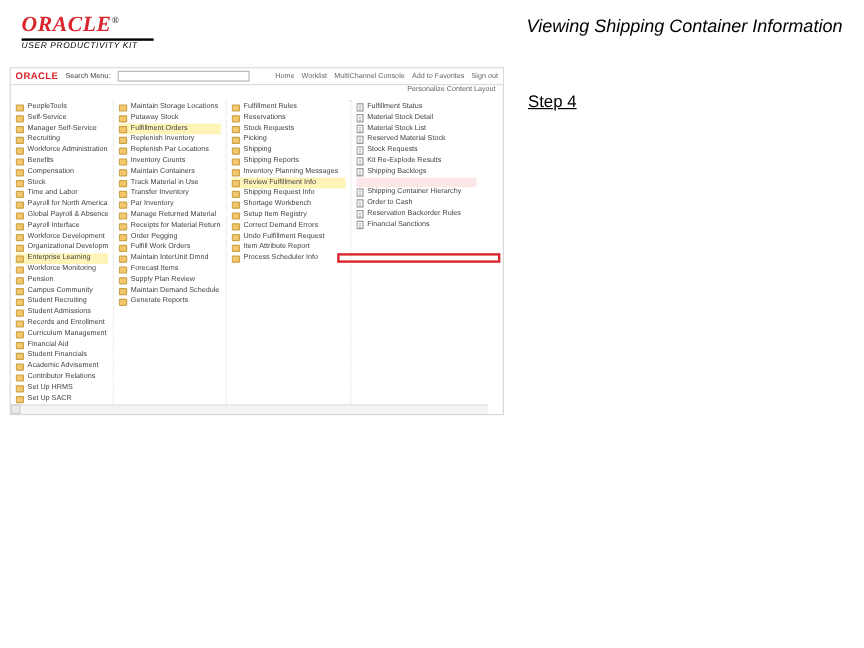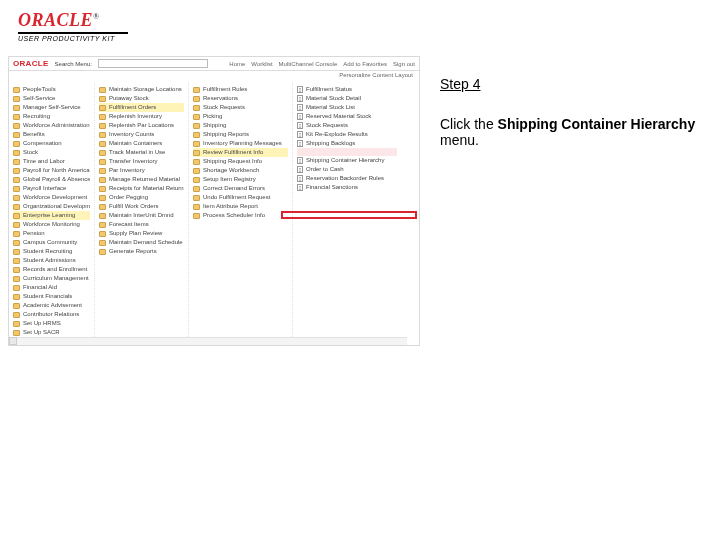--- a/index.html
+++ b/index.html
@@ -56,20 +56,21 @@
 <div class="page">
 
   <div class="header">
     <div class="logo-block">
       <div class="oracle-logo">
         <span>ORACLE</span><sup>®</sup>
       </div>
       <div class="upk-divider"></div>
       <div class="upk-text">USER PRODUCTIVITY KIT</div>
     </div>
+    <div class="title">Viewing Shipping Container Information</div>
   </div>
 
   <div class="body">
 
     <div class="shot-wrap">
       <div class="shot">
 
         <div class="shot-topbar">
           <span class="shot-oracle">ORACLE</span>
           <span>Search Menu:</span>
@@ -442,20 +443,17 @@
 
         <div class="red-box box1"></div>
 
         <div class="shot-scrollbar"></div>
         <div class="shot-scroll-left"></div>
       </div>
     </div>
 
     <div class="instr">
       <div class="step">Step 4</div>
-      <div class="line1">
-        <span>Click the </span><span class="bold">Shipping Container Hierarchy</span><span> menu.</span>
-      </div>
     </div>
 
   </div>
 
 </div>
 
 </body></html>

